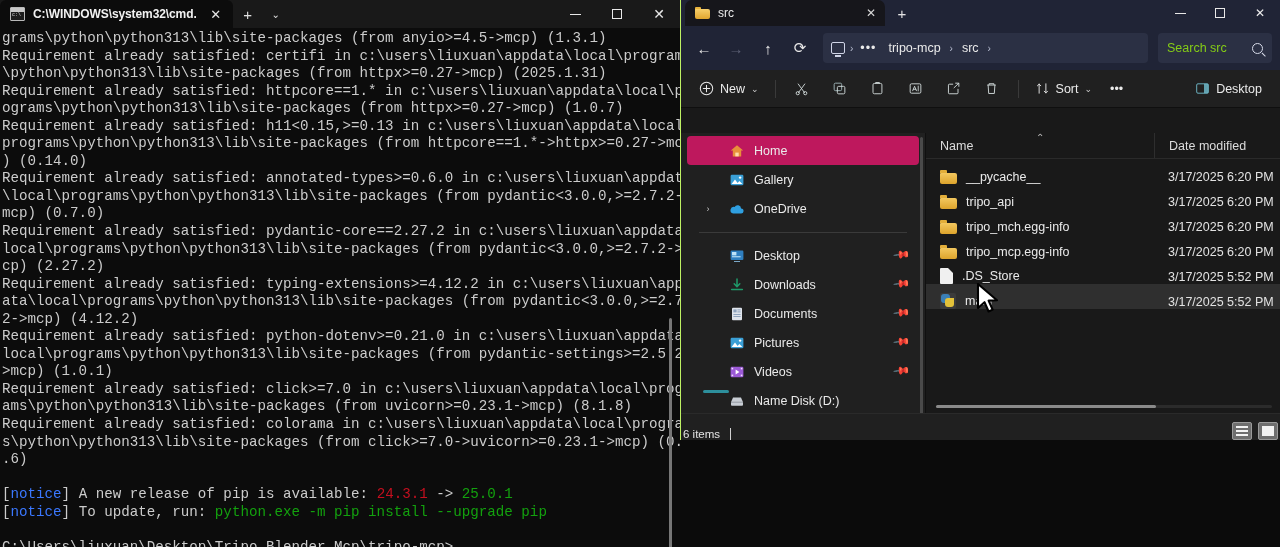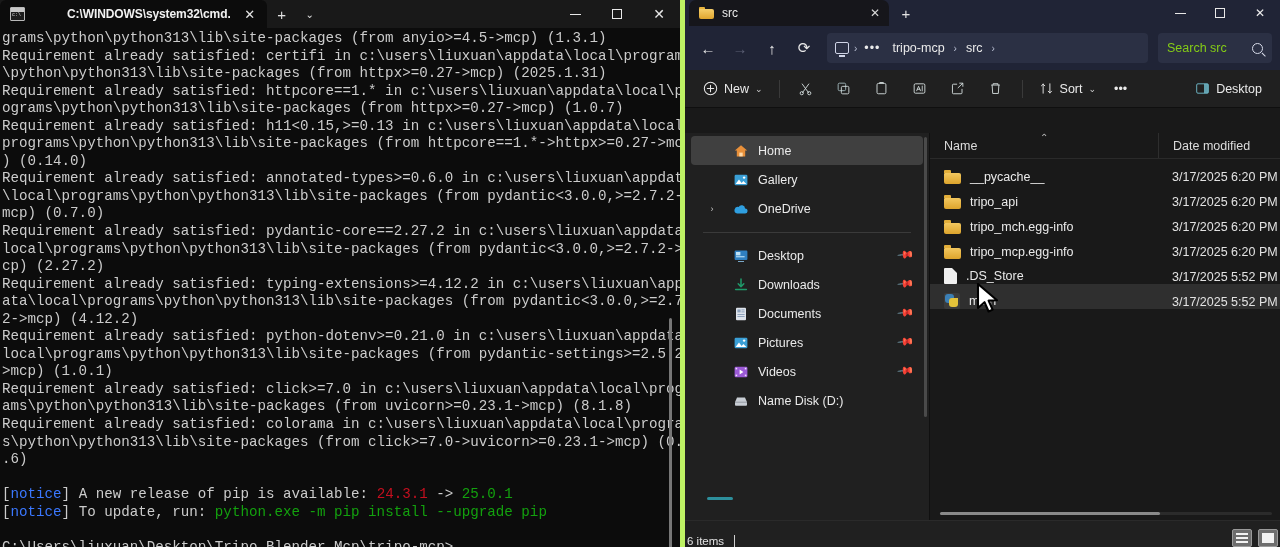--- a/index.html
+++ b/index.html
@@ -35,21 +35,21 @@
     content: ""; position: absolute; left: 0; right: 0; top: 0; height: 4px;
     background: #c8c8c8;
   }
   .cmd-tab-icon::after {
     content: "c:\\"; position: absolute; left: 1px; top: 3px;
     font-size: 5px; color: #dcdcdc; font-family: "Liberation Mono", monospace;
     line-height: 8px;
   }
   .cmd-tab-title {
     color: #f2f2f2; font-size: 12px; font-weight: bold; white-space: nowrap;
-    letter-spacing: -0.1px; flex: 1 1 auto; overflow: hidden; margin-left: 34px;
+    letter-spacing: -0.1px; flex: 1 1 auto; overflow: hidden;
   }
   .cmd-tab-close {
     width: 22px; height: 22px; color: #e6e6e6; font-size: 13px;
     display: flex; align-items: center; justify-content: center;
     border-radius: 3px; flex: 0 0 auto;
   }
   .cmd-newtab, .cmd-tabmenu {
     width: 30px; height: 28px; display: flex; align-items: center;
     justify-content: center; color: #e0e0e0; font-size: 15px;
   }
@@ -80,22 +80,22 @@
   #cmd-scroll-track {
     position: absolute; right: 3px; top: 28px; width: 10px; bottom: 0;
   }
   #cmd-scroll-thumb {
     position: absolute; right: 5px; top: 290px; width: 3px; height: 250px;
     background: #777; border-radius: 2px;
   }
 
   
   #explorer {
-    position: absolute; left: 680px; top: 0; width: 600px; height: 547px;
-    background: #191919; border-left: 5px solid #bef264;
+    position: absolute; left: 680px; top: 0; width: 600px; height: 440px;
+    background: #191919; border-left: 1px solid #bef264;
   }
   #ex-titlebar {
     position: relative; height: 26px; background: #202436;
     display: flex; align-items: flex-end;
   }
   #ex-tabs { display: flex; align-items: stretch; height: 26px; padding-left: 4px; }
   .ex-tab {
     height: 26px; background: #16161b; display: flex; align-items: center;
     gap: 8px; padding: 0 4px 0 10px; width: 200px;
     border-top-left-radius: 7px; border-top-right-radius: 7px;
@@ -185,21 +185,21 @@
   #ex-main { position:absolute; left:0; top:133px; right:0; bottom:27px; display:flex; }
   #ex-sidebar {
     width: 245px; background:#202020; position:relative; overflow:hidden;
     border-right: 1px solid #101010;
   }
   .side-item {
     height: 29px; display:flex; align-items:center; gap:9px;
     padding-left: 42px; padding-right: 10px; margin: 0 6px;
     border-radius: 4px; color:#eaeaea; font-size:12.5px; position:relative;
   }
-  .side-item.selected { background:#404040; }
+  .side-item.selected { background:#be185d; }
   .side-expander {
     position:absolute; left: 14px; top: 0; bottom: 0; width: 14px;
     display:flex; align-items:center; justify-content:center;
     color:#c7c7c7; font-size: 9px;
   }
   .side-label { flex: 1 1 auto; }
   .pin {
     color:#9a9a9a; font-size:11px; transform: rotate(40deg); flex:0 0 auto;
   }
   .side-sep { height:1px; background:#3a3a3a; margin: 9px 18px 8px 18px; }

